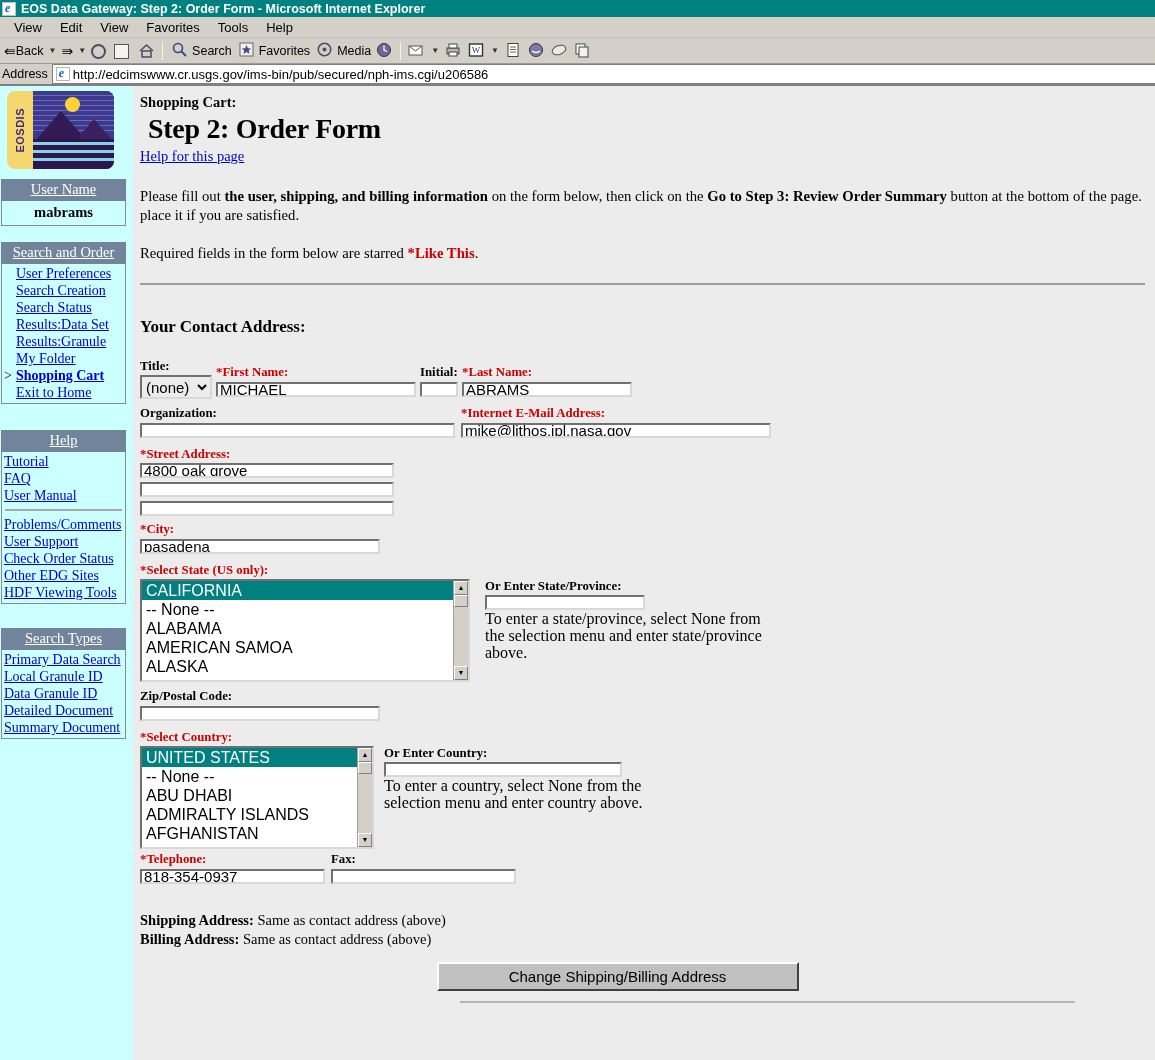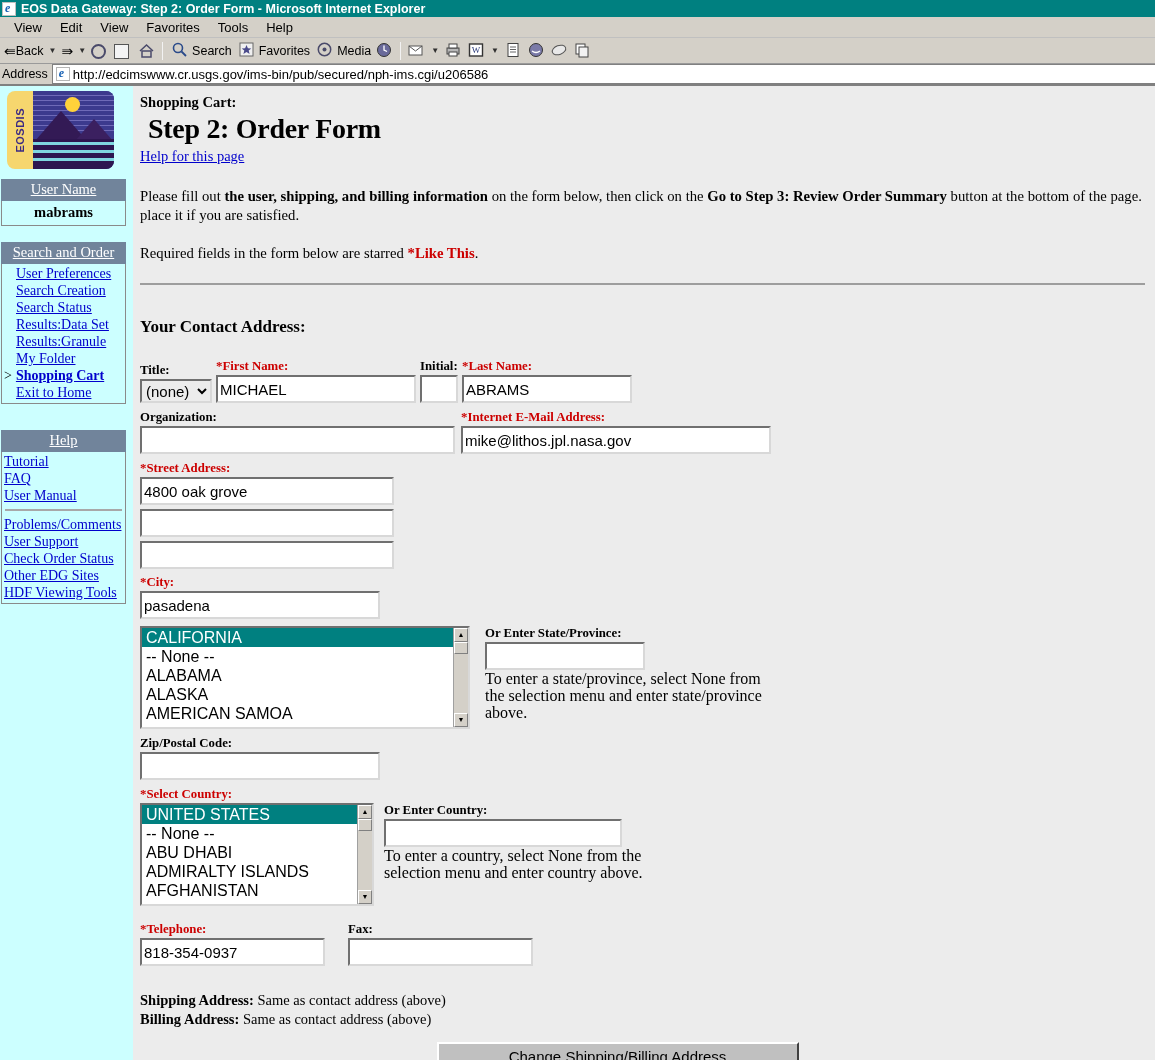--- a/index.html
+++ b/index.html
@@ -263,21 +263,21 @@
   .flabel {
     font-size: 12.8px; font-weight: bold; color: #000;
     font-family: "Liberation Serif", serif;
     display: block; margin-bottom: 1px;
   }
   .flabel.red { color: #cc0000; }
   .frow { display: flex; align-items: flex-end; gap: 4px; }
   input.txt {
     font-family: "Liberation Sans", sans-serif;
     font-size: 15px;
-    height: 28px;
+    height: 15px;
     border: 2px solid;
     border-color: #707070 #d8d8d8 #d8d8d8 #707070;
     background: #ffffff;
     padding: 0 2px;
     color: #000;
     outline: none;
   }
   select.sel {
     font-family: "Liberation Sans", sans-serif;
     font-size: 15px;
@@ -521,20 +521,30 @@
         <a class="navlink" href="#">User Manual</a>
         <hr class="hrule-sb">
         <a class="navlink" href="#">Problems/Comments</a>
         <a class="navlink" href="#">User Support</a>
         <a class="navlink" href="#">Check Order Status</a>
         <a class="navlink" href="#">Other EDG Sites</a>
         <a class="navlink" href="#">HDF Viewing Tools</a>
       </div>
     </div>
 
+    <div class="panel" style="margin-top:24px">
+      <div class="panel-head">Search Types</div>
+      <div class="panel-body">
+        <a class="navlink" href="#">Primary Data Search</a>
+        <a class="navlink" href="#">Local Granule ID</a>
+        <a class="navlink" href="#">Data Granule ID</a>
+        <a class="navlink" href="#">Detailed Document</a>
+        <a class="navlink" href="#">Summary Document</a>
+      </div>
+    </div>
   </div>
 
   <div id="main">
 
     <div class="crumb">Shopping Cart:</div>
     <h1 class="pg">Step 2: Order Form</h1>
     <a class="helplink" href="#">Help for this page</a>
 
     <p class="intro"><span>Please fill out </span><b>the user, shipping, and billing information</b><span> on the form below, then click on the </span><b>Go to Step 3: Review Order Summary</b><span> button at the bottom of the page.</span><br><span>place it if you are satisfied.</span></p>
 
@@ -587,28 +597,29 @@
     </div>
 
     
     <div style="margin-top:6px">
       <span class="flabel red"><span>*</span><span>City:</span></span>
       <input class="txt" style="width: 240px;" value="pasadena">
     </div>
 
     
     <div style="margin-top:7px">
+      <span class="flabel red"><span>*</span><span>Select State (US only):</span></span>
       <div style="display:flex;gap:15px;align-items:flex-start">
         <div class="listbox" style="width:330px;height:103px">
           <div class="opts">
             <div class="opt selected">CALIFORNIA</div>
             <div class="opt">-- None --</div>
             <div class="opt">ALABAMA</div>
+            <div class="opt">AMERICAN SAMOA</div>
             <div class="opt">ALASKA</div>
-            <div class="opt">AMERICAN SAMOA</div>
           </div>
           <div class="scroll">
             <div>
               <div class="btn">▲</div>
               <div class="thumb"></div>
             </div>
             <div class="btn">▼</div>
           </div>
         </div>
         <div>
@@ -647,21 +658,21 @@
         </div>
         <div>
           <span class="flabel">Or Enter Country:</span>
           <input class="txt" style="width: 238px; display: block;" value="">
           <div class="helptext">To enter a country, select None from the selection menu and enter country above.</div>
         </div>
       </div>
     </div>
 
     
-    <div class="frow" style="margin-top:16px;gap:23px">
+    <div class="frow" style="margin-top:3px;gap:6px">
       <div>
         <span class="flabel red"><span>*</span><span>Telephone:</span></span>
         <input class="txt" style="width: 185px;" value="818-354-0937">
       </div>
       <div>
         <span class="flabel">Fax:</span>
         <input class="txt" style="width: 185px;" value="">
       </div>
     </div>
 

